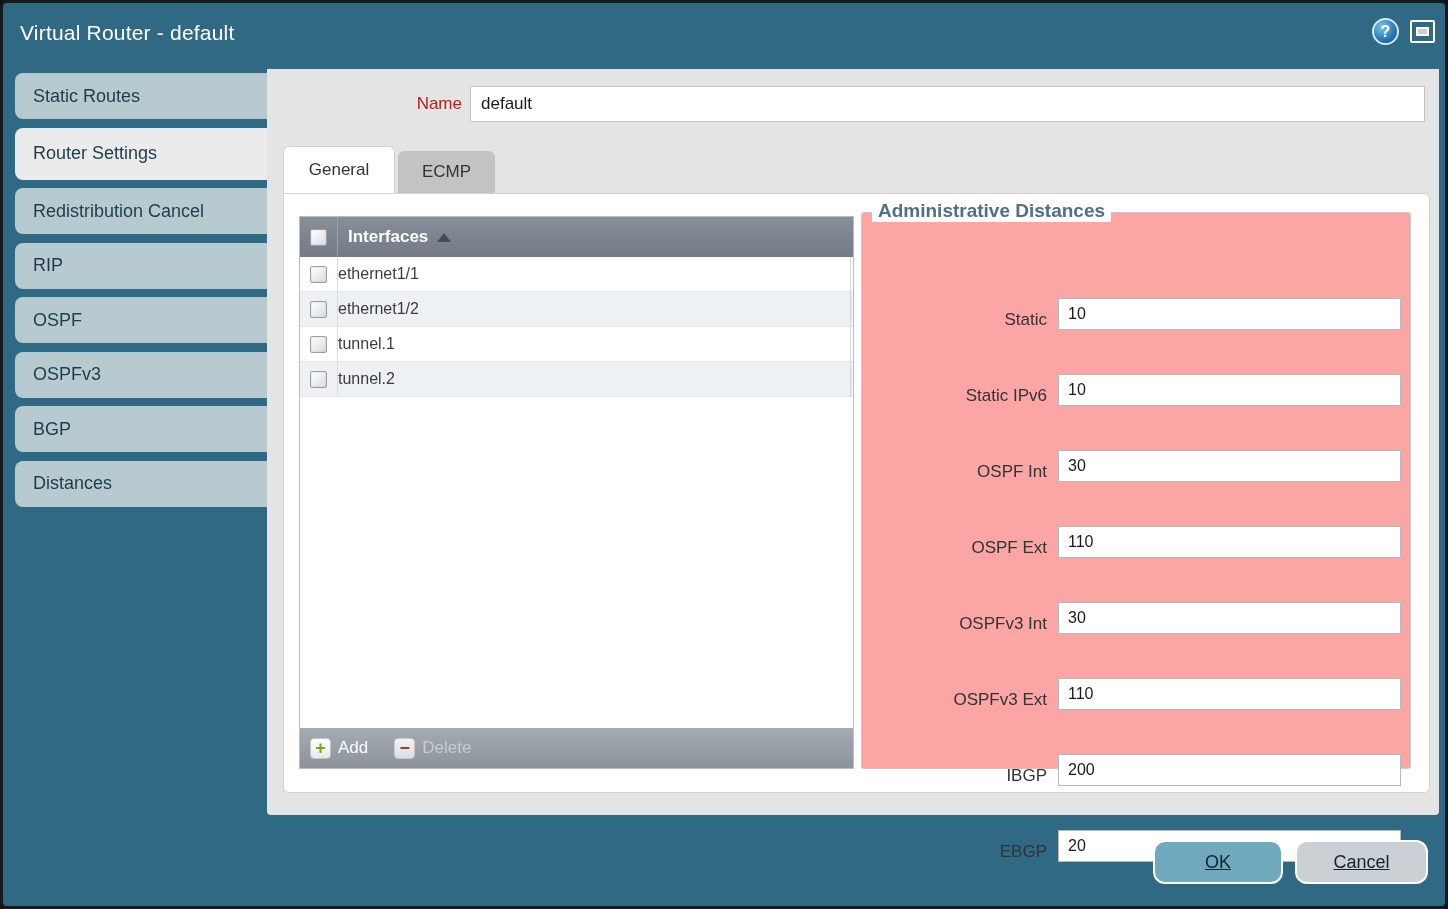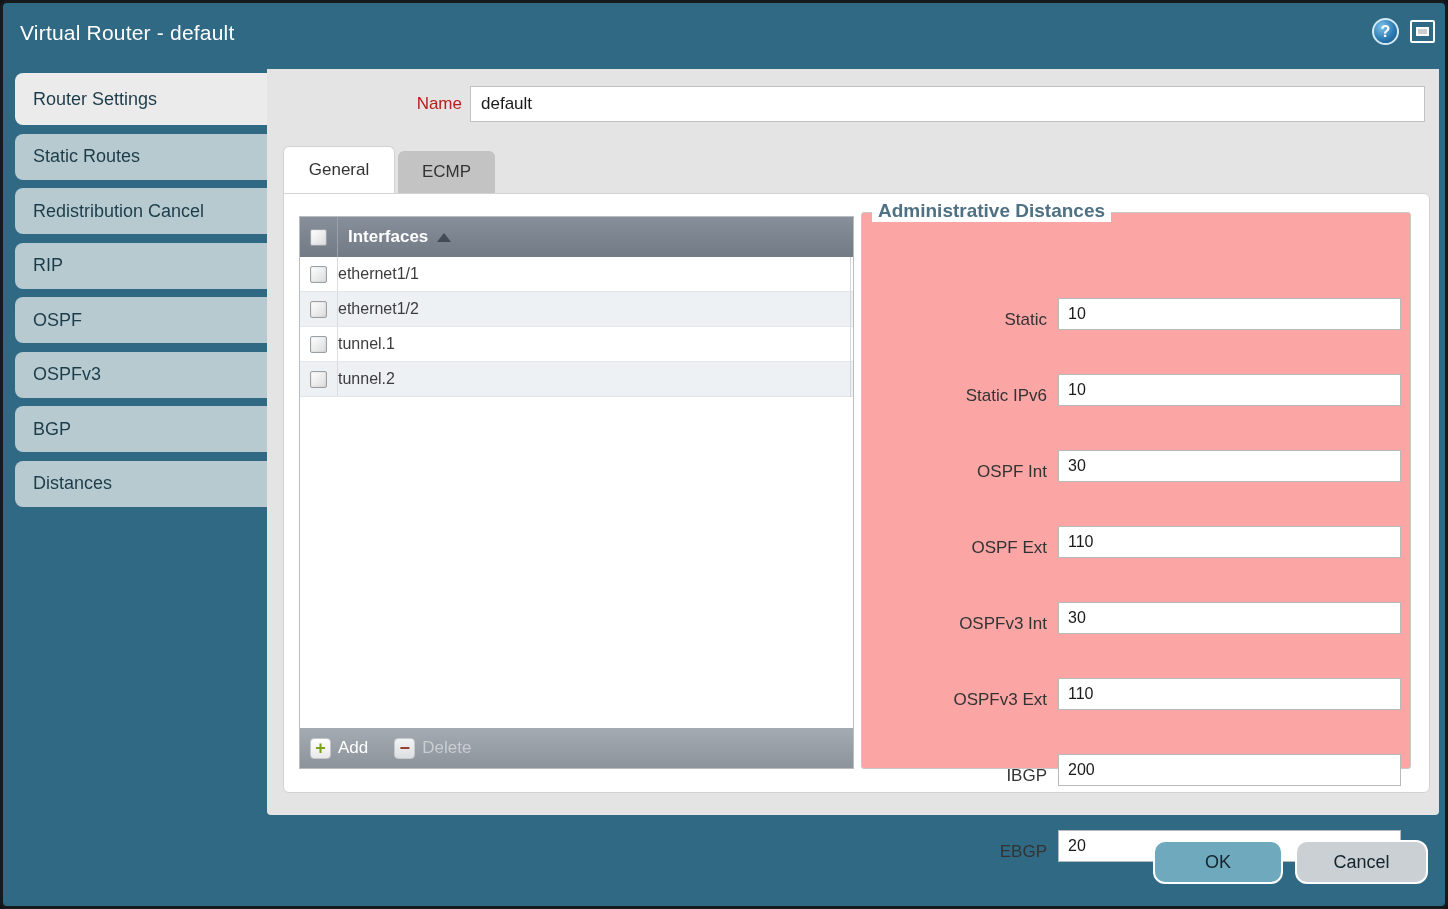--- a/index.html
+++ b/index.html
@@ -222,45 +222,46 @@
     font-family: inherit; font-size: 16px; color: #1a1a1a;
     padding: 0 9px; outline: none;
   }
 
   
   .action-btn {
     position: absolute; top: 837px; height: 44px;
     border: 2px solid #ffffff; border-radius: 12px;
     font-family: inherit; font-size: 18px; color: #14242e;
     cursor: pointer;
+    text-decoration: underline;
   }
   .ok-btn { left: 1150px; width: 130px; background: #6ea9bd; }
   .cancel-btn { left: 1292px; width: 133px; background: #cbd0d4; }
 </style>
 </head>
 <body>
 
 <div class="dialog">
 
   <div class="titlebar">
     <div class="title-text">Virtual Router - default</div>
     <div class="help-icon">
       <span>?</span>
     </div>
     <div class="window-icon">
       <div class="inner"></div>
     </div>
   </div>
 
   <div class="sidebar">
+    <div class="side-tab">
+      <span>Static Routes</span>
+    </div>
     <div class="side-tab active">
       <span>Router Settings</span>
-    </div>
-    <div class="side-tab">
-      <span>Static Routes</span>
     </div>
     <div class="side-tab">
       <span>Redistribution Cancel</span>
     </div>
     <div class="side-tab">
       <span>RIP</span>
     </div>
     <div class="side-tab">
       <span>OSPF</span>
     </div>

